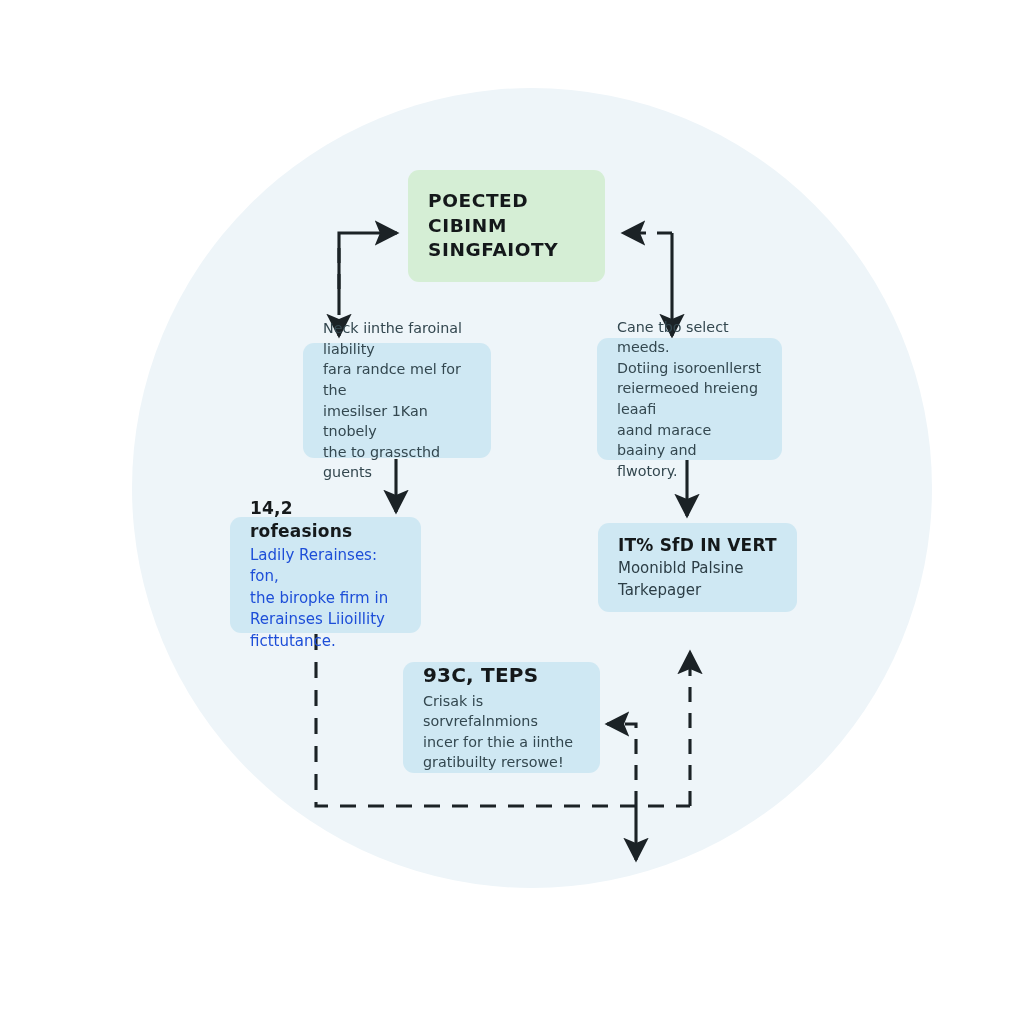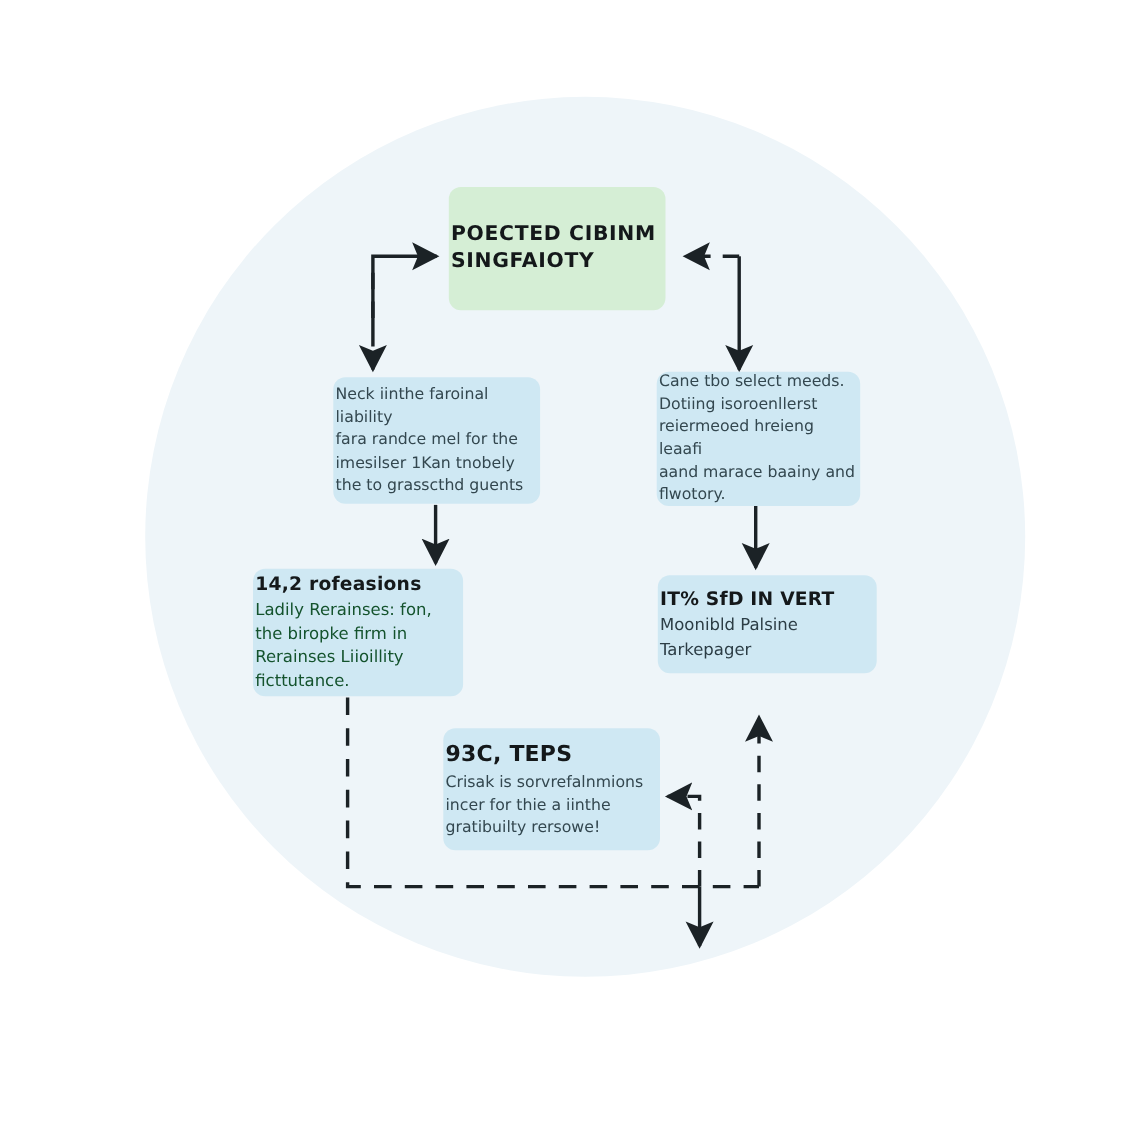--- a/index.html
+++ b/index.html
@@ -29,21 +29,21 @@
     left: 0;
     top: 0;
     width: 1024px;
     height: 1024px;
     overflow: visible;
   }
   .node {
     position: absolute;
     box-sizing: border-box;
     border-radius: 11px;
-    padding: 14px 2px;
+    padding: 14px 20px;
     display: flex;
     flex-direction: column;
     justify-content: center;
   }
   .node-green {
     background: #d5eed5;
   }
   .node-blue {
     background: #cfe8f3;
   }
@@ -64,21 +64,21 @@
   }
   #node-root .node-title {
     font-size: 18.5px;
     letter-spacing: 0.6px;
   }
   #node-left-mid .node-title {
     font-size: 17px;
     color: #15191b;
   }
   #node-left-mid .node-body {
-    color: #14532d;
+    color: #1d4ed8;
     font-size: 15px;
   }
   #node-right-mid .node-title {
     font-size: 17px;
   }
   #node-right-mid .node-body {
     color: #2c3d45;
     font-size: 15px;
   }
   #node-bottom .node-title {

